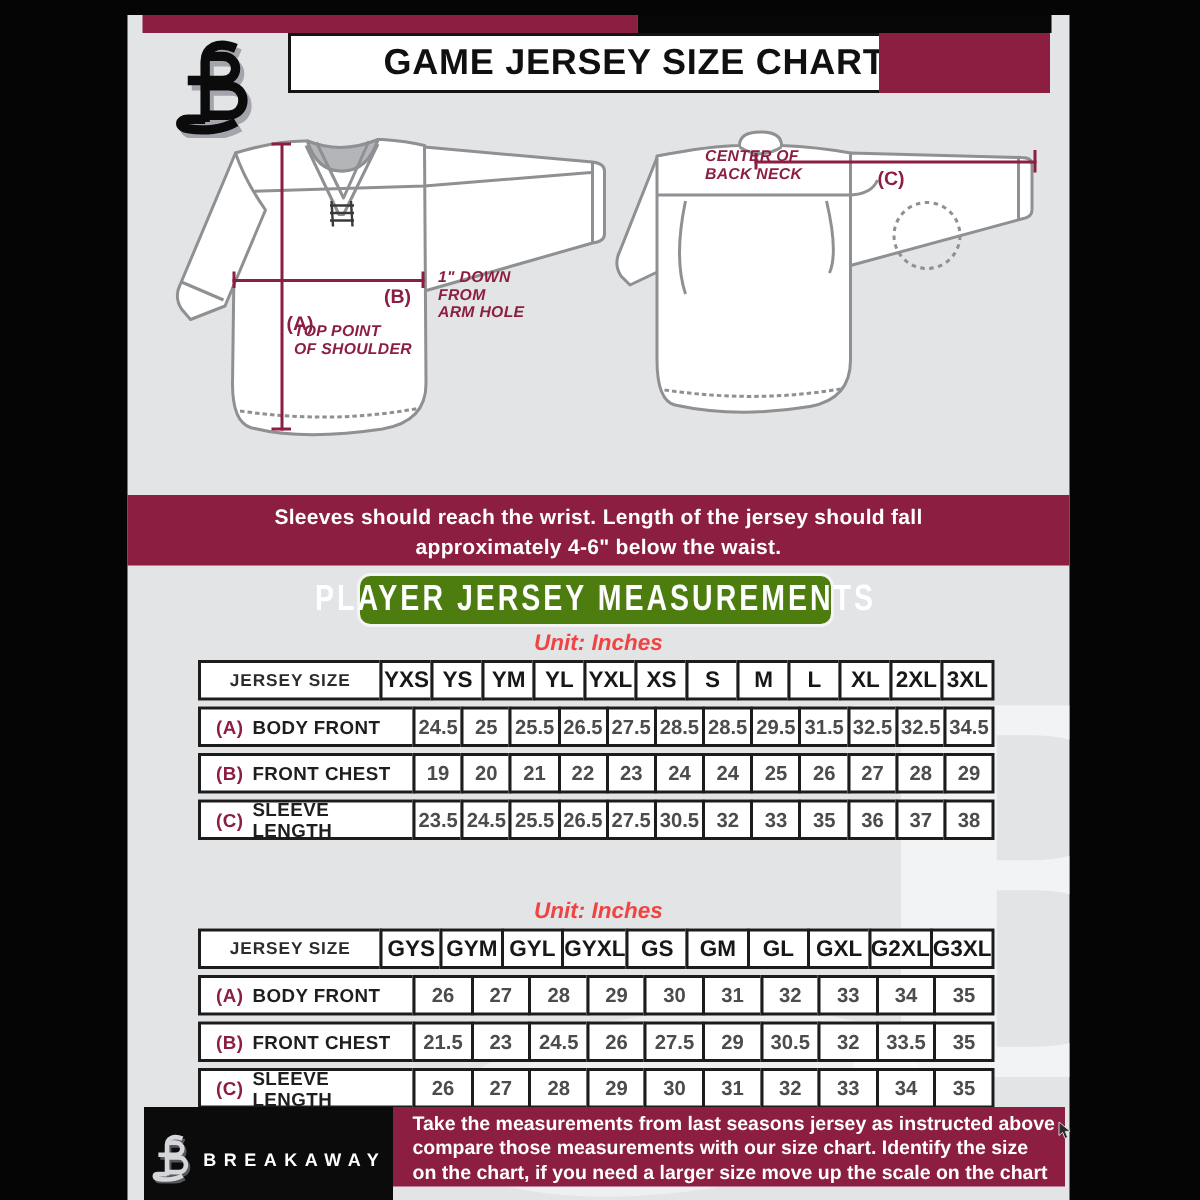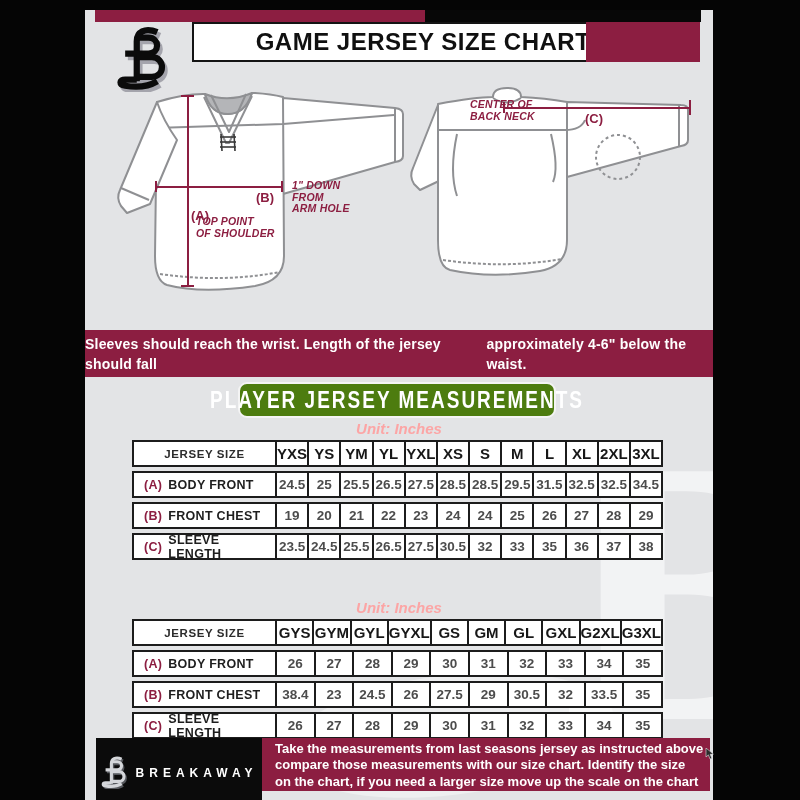--- a/index.html
+++ b/index.html
@@ -26,38 +26,38 @@
   .logo-header { left:114px; top:26px; width:58px; height:66px; }
 
   
   .mline { background:#8c1e41; position:absolute; }
   .anno-label { position:absolute; color:#8c1e41; font-weight:800; font-size:13px; }
   .anno-note { position:absolute; color:#8c1e41; font-weight:700; font-style:italic; font-size:10.5px;
                line-height:11.5px; letter-spacing:0.2px; white-space:nowrap; }
 
   
   .notice { left:85px; top:330px; width:628px; height:47px; background:#8c1e41; color:#ffffff;
-            display:flex; flex-direction:row; align-items:center; justify-content:center; }
+            display:flex; flex-direction:column; align-items:center; justify-content:center; }
   .notice div { font-size:14px; font-weight:600; line-height:20px; letter-spacing:0.2px; }
 
   
   .pill { position:absolute; width:318px; height:36px; background:#4d7c0f; border-radius:9px;
           border:2px solid #f4f4f4; display:flex; align-items:center; justify-content:center; }
   .pill span { color:#ffffff; font-weight:800; font-size:19px; letter-spacing:2px; white-space:nowrap;
                display:inline-block; transform:scaleY(1.28); }
   .unit { position:absolute; width:628px; left:85px; text-align:center; font-size:15px; font-weight:700;
-          font-style:italic; color:#fca5a5; }
+          font-style:italic; color:#ef4444; }
 
   
   .mtable { position:absolute; left:132px; width:531px; }
   .mrow { display:flex; width:531px; margin-bottom:4px; }
   .mcell { border:2px solid #1c1c1c; margin-left:-2px; background:#fff; height:27px;
            display:flex; align-items:center; justify-content:center; }
   .mcell:first-child { margin-left:0; }
-  .label-cell { width:145px; flex:none; font-size:11.5px; font-weight:600; letter-spacing:0.6px; color:#2c2c2c; }
+  .label-cell { width:123px; flex:none; font-size:11.5px; font-weight:600; letter-spacing:0.6px; color:#2c2c2c; }
   .row-label-cell { width:145px; flex:none; justify-content:flex-start; padding-left:10px;
                     font-size:12.5px; font-weight:700; letter-spacing:0.3px; color:#1e1e1e; }
   .rowkey { color:#8c1e41; font-weight:800; margin-right:6px; }
   .size-cell { flex:1; font-size:15px; font-weight:800; color:#171717; }
   .val-cell { flex:1; font-size:13.5px; font-weight:600; color:#4c4c4c; }
 
   
   .footer-black { left:96px; top:738px; width:166px; height:69px; background:#0b0b0b;
                   display:flex; align-items:center; justify-content:center; gap:8px; }
   .brand-word { color:#ffffff; font-size:12px; font-weight:700; letter-spacing:5px; }
@@ -291,21 +291,21 @@
         <div class="mcell val-cell">32</div>
         <div class="mcell val-cell">33</div>
         <div class="mcell val-cell">34</div>
         <div class="mcell val-cell">35</div>
       </div>
       <div class="mrow">
         <div class="mcell row-label-cell">
           <span class="rowkey">(B)</span>
           <span>FRONT CHEST</span>
         </div>
-        <div class="mcell val-cell">38.4</div>
+        <div class="mcell val-cell">21.5</div>
         <div class="mcell val-cell">23</div>
         <div class="mcell val-cell">24.5</div>
         <div class="mcell val-cell">26</div>
         <div class="mcell val-cell">27.5</div>
         <div class="mcell val-cell">29</div>
         <div class="mcell val-cell">30.5</div>
         <div class="mcell val-cell">32</div>
         <div class="mcell val-cell">33.5</div>
         <div class="mcell val-cell">35</div>
       </div>

